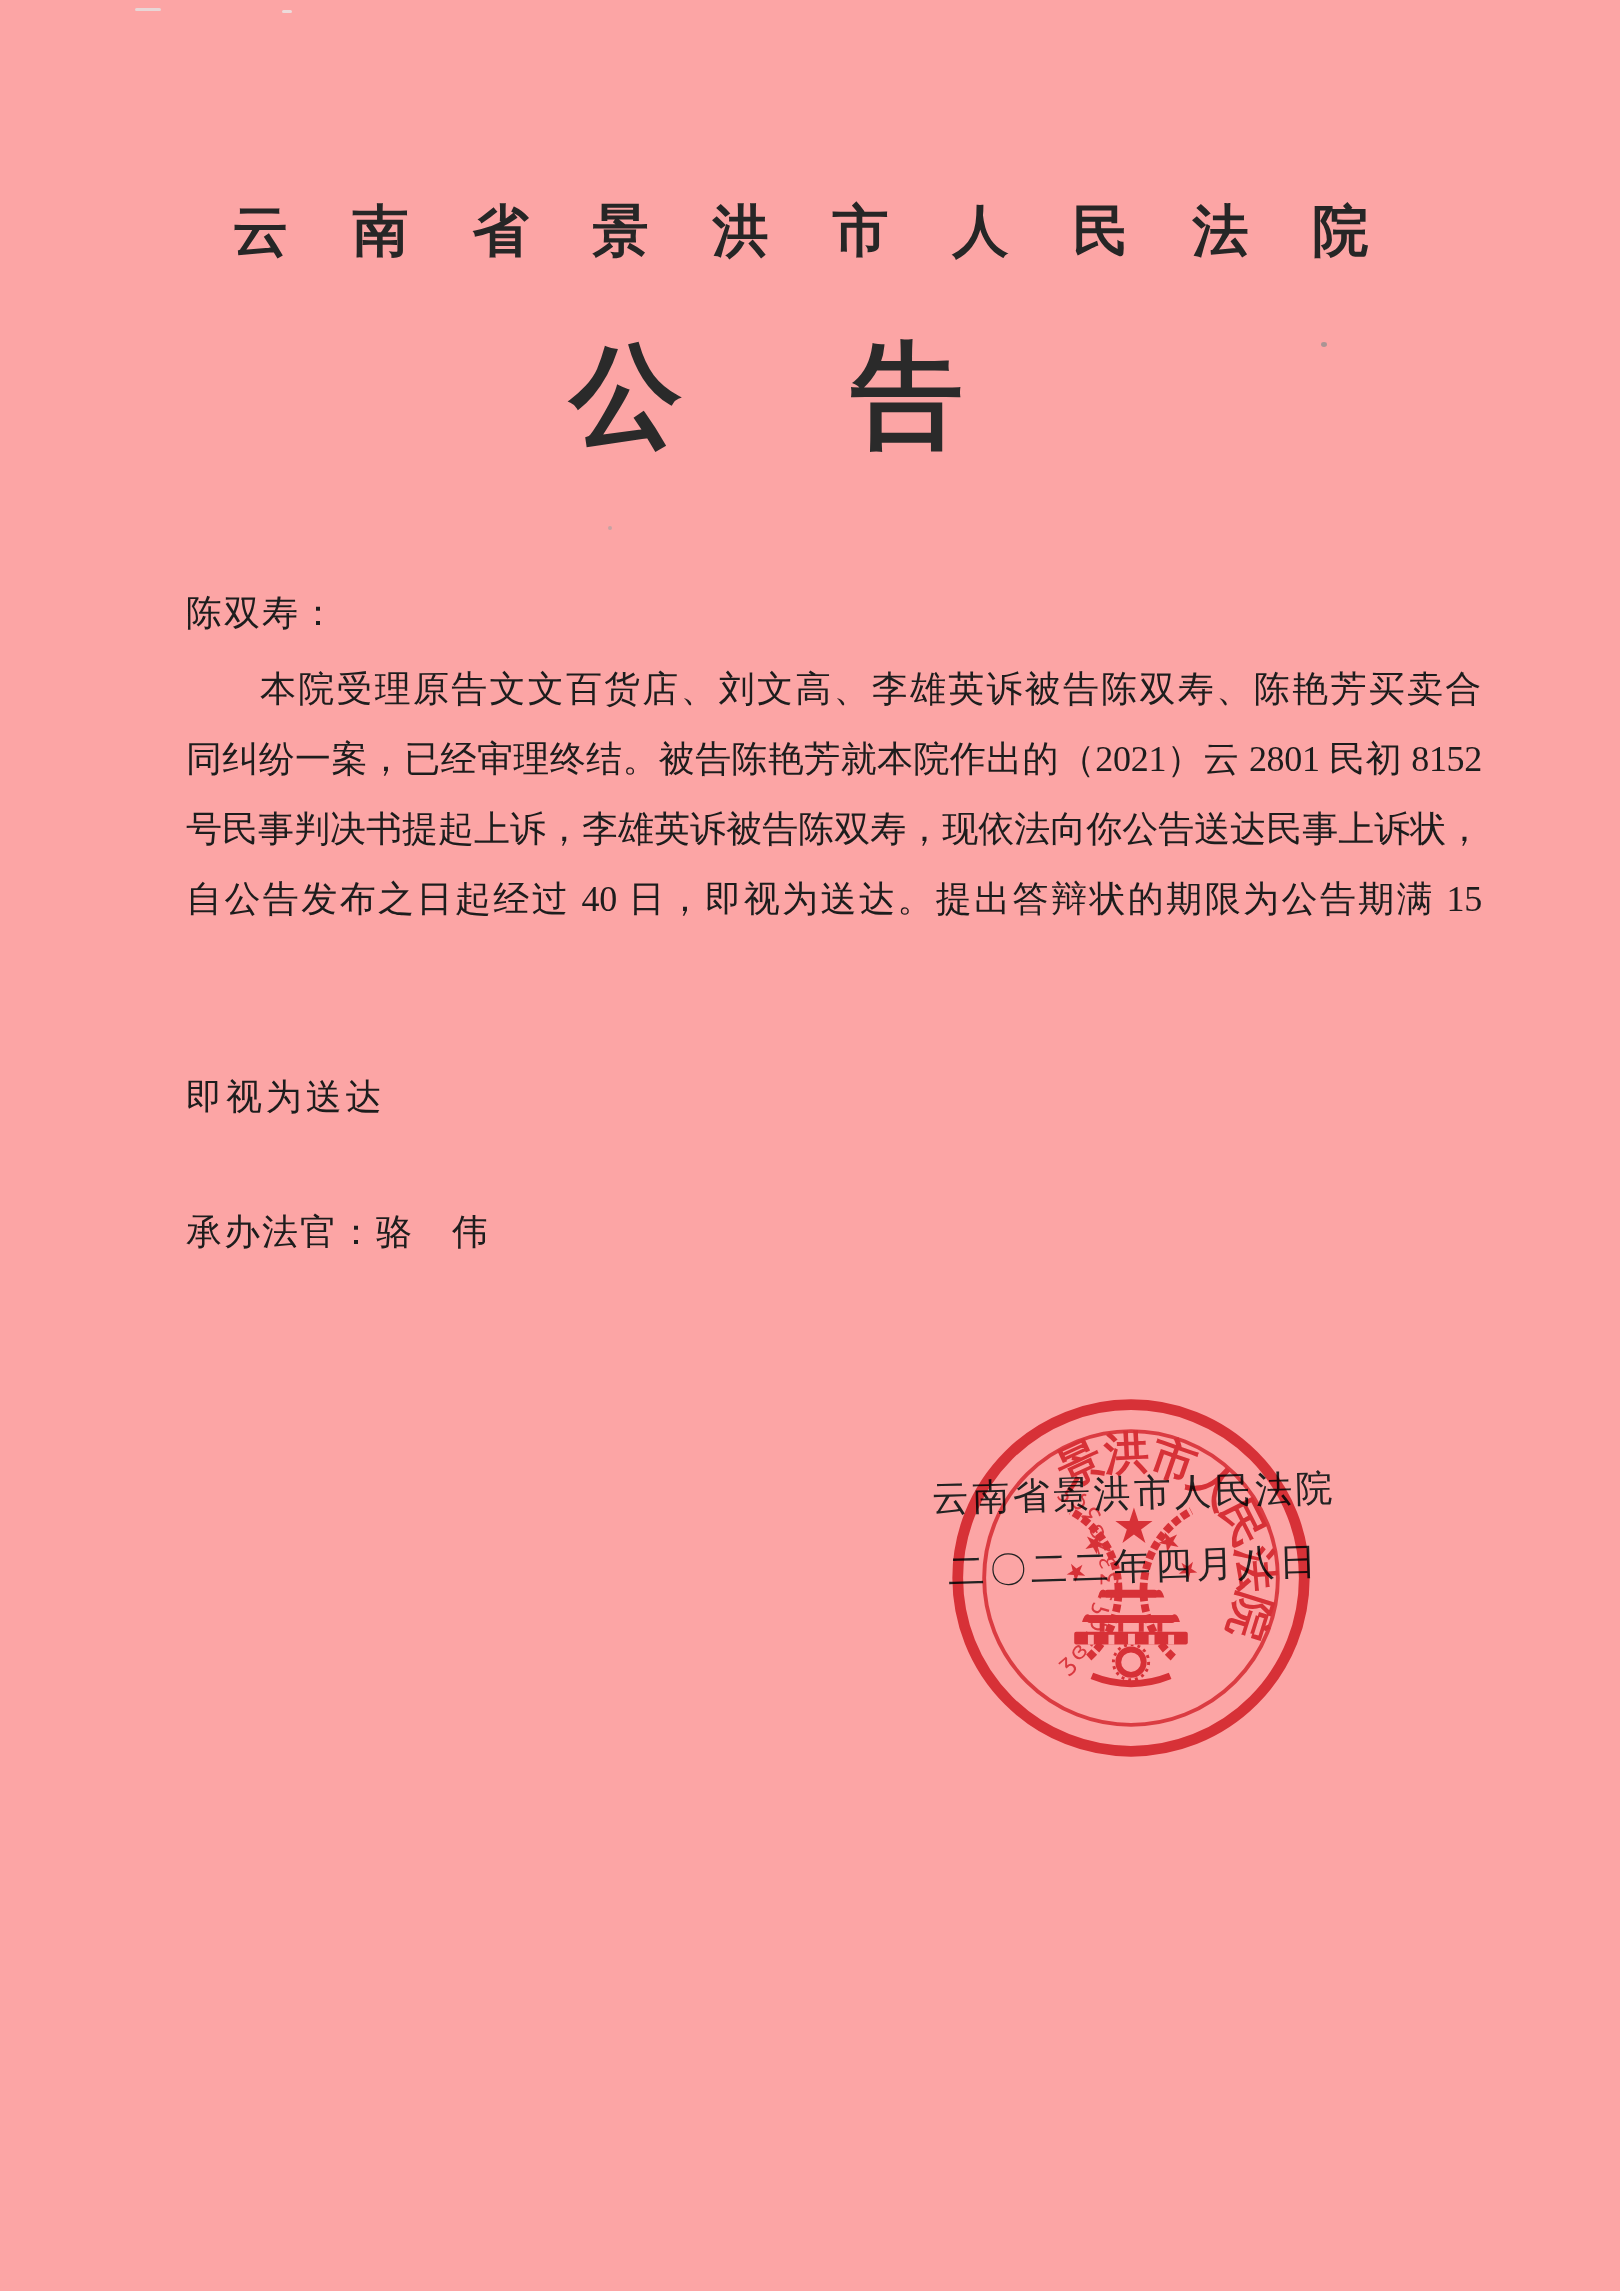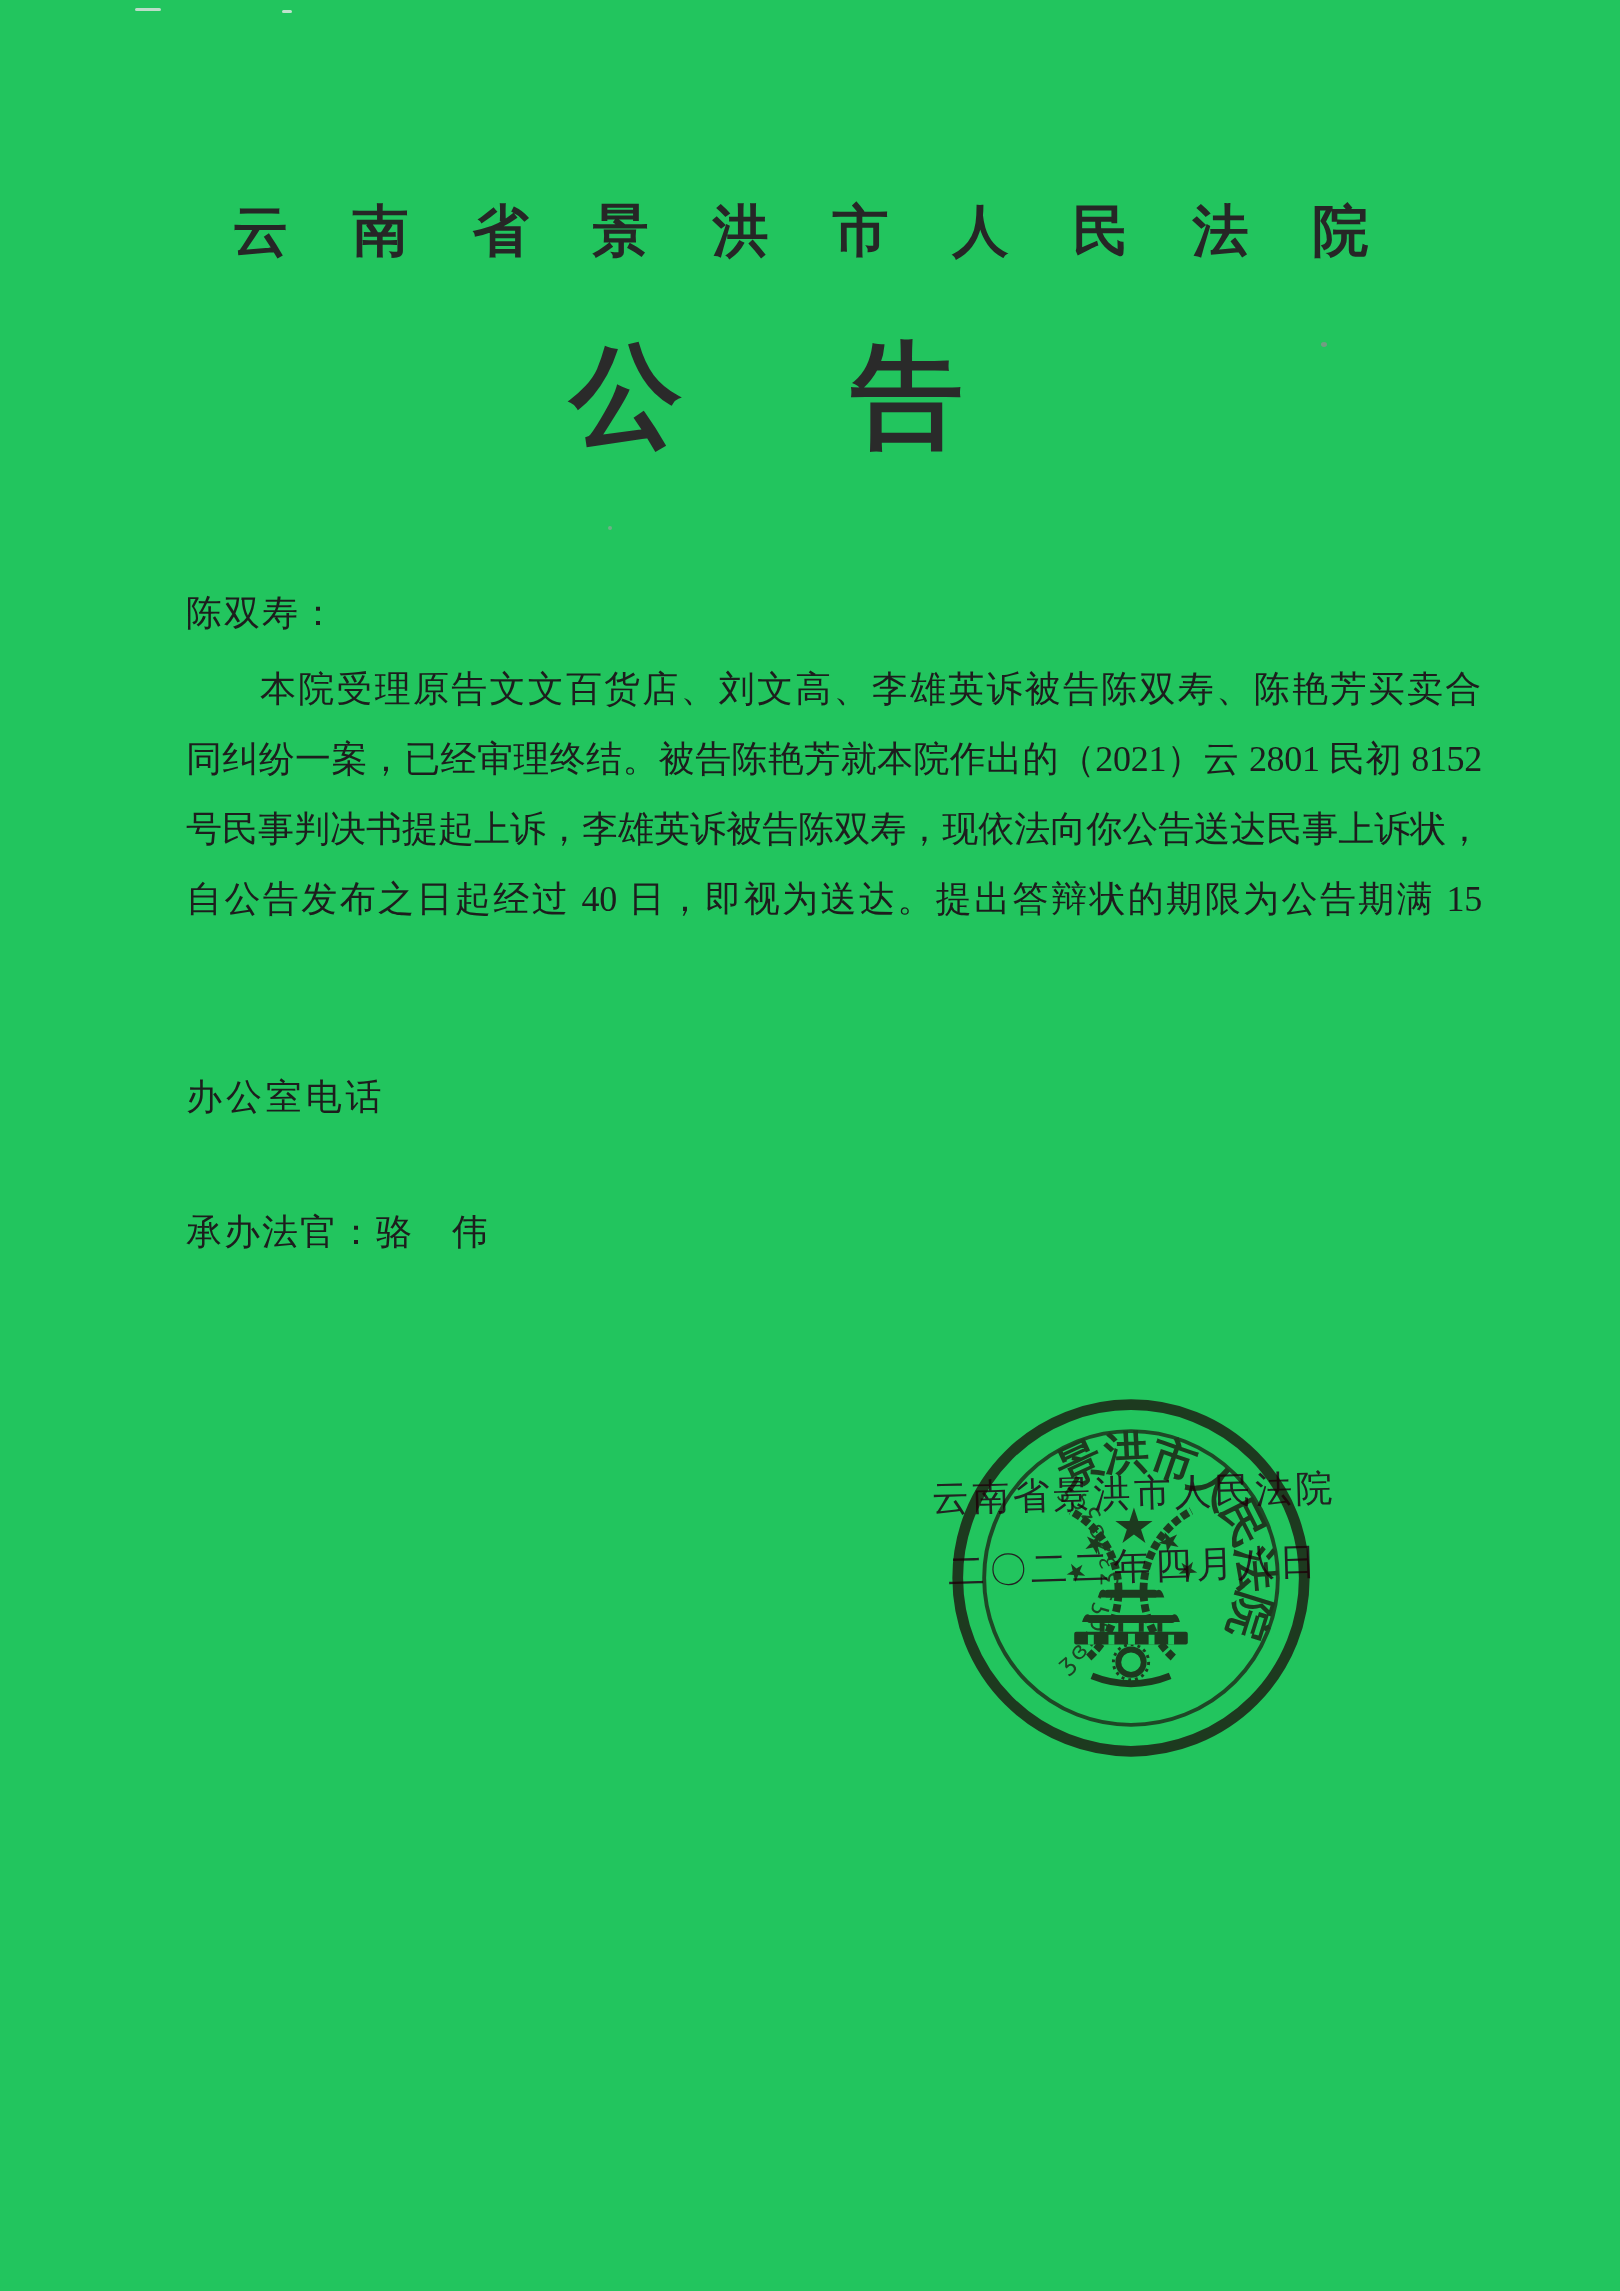--- a/index.html
+++ b/index.html
@@ -3,21 +3,21 @@
 <meta charset="utf-8">
 <style>
   :root{
     --seal-red:#d8414b;
     --ink:#1d1d1d;
   }
   html,body{margin:0;padding:0;background:#ffffff;}
   .page{
     position:relative;
     width:1620px;height:2292px;
-    background:#22c55e;
+    background:#fca5a5;
     overflow:hidden;
     font-family:"Liberation Serif","DejaVu Serif",serif;
     color:var(--ink);
   }
   
   .court-header{
     position:absolute;top:194px;left:0;width:1620px;
     text-align:center;
     font-size:56px;font-weight:bold;
     letter-spacing:64px;margin-right:-64px;
@@ -103,21 +103,21 @@
 
   <div class="addressee">陈双寿：</div>
 
   <div class="body-block">
     <div class="body-line indent">本院受理原告文文百货店、刘文高、李雄英诉被告陈双寿、陈艳芳买卖合</div>
     <div class="body-line">同纠纷一案，已经审理终结。被告陈艳芳就本院作出的（2021）云 2801 民初 8152</div>
     <div class="body-line">号民事判决书提起上诉，李雄英诉被告陈双寿，现依法向你公告送达民事上诉状，</div>
     <div class="body-line">自公告发布之日起经过 40 日，即视为送达。提出答辩状的期限为公告期满 15</div>
   </div>
 
-  <div class="closing">办公室电话</div>
+  <div class="closing">即视为送达</div>
 
   <div class="judge-line">
     <span>承办法官：</span><span>骆　伟</span>
   </div>
 
 
   <div class="sig-court">云南省景洪市人民法院</div>
   <div class="sig-date">二〇二二年四月八日</div>
 
   <svg class="seal" viewBox="0 0 380 380" xmlns="http://www.w3.org/2000/svg">

